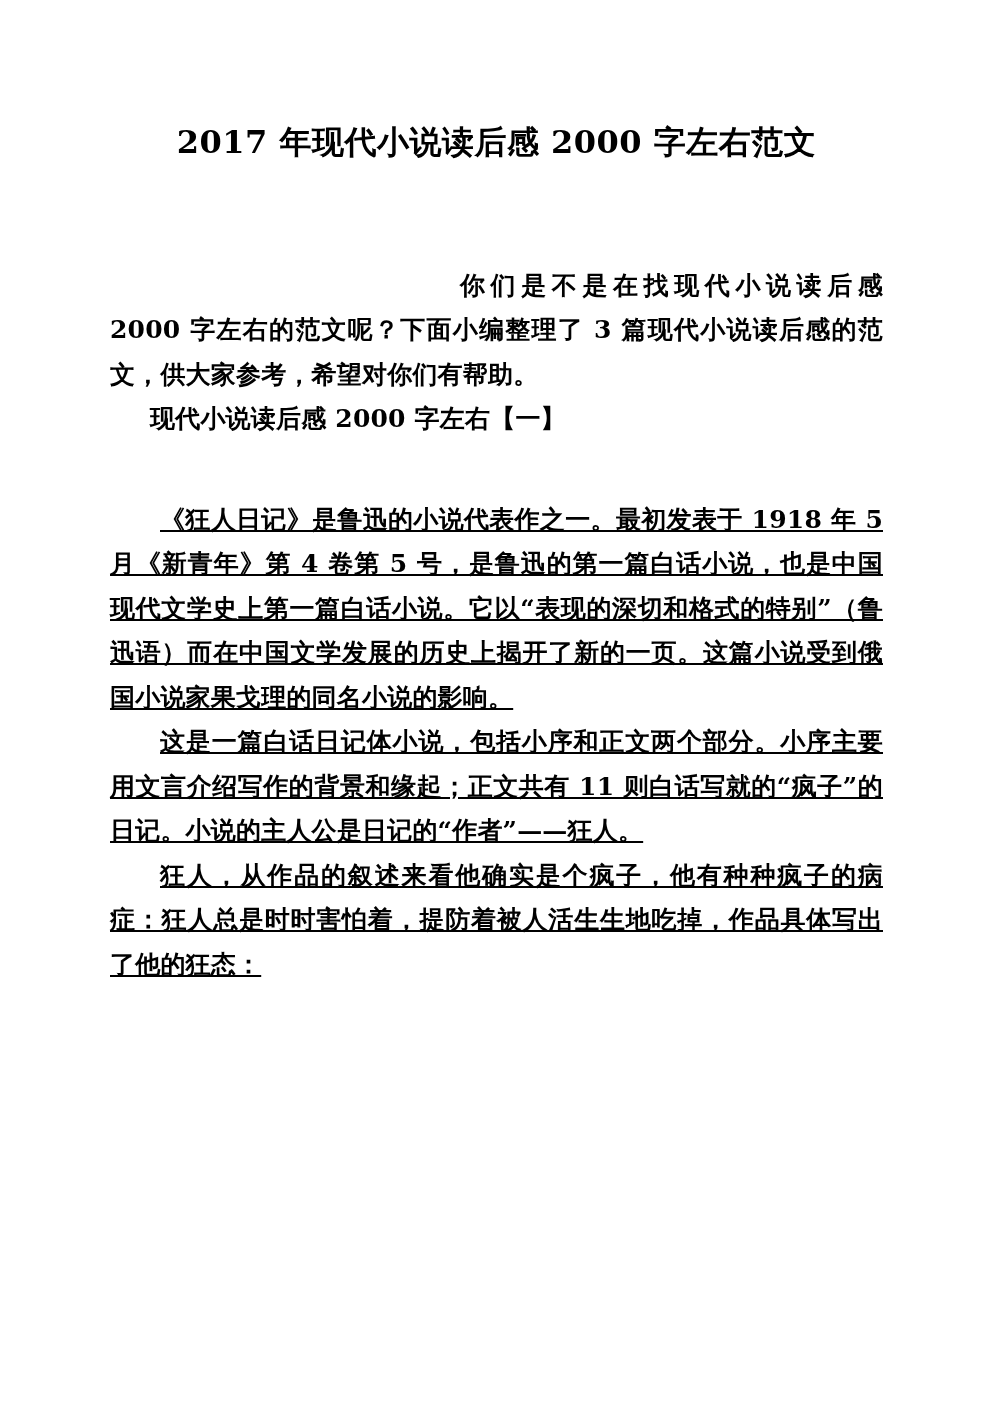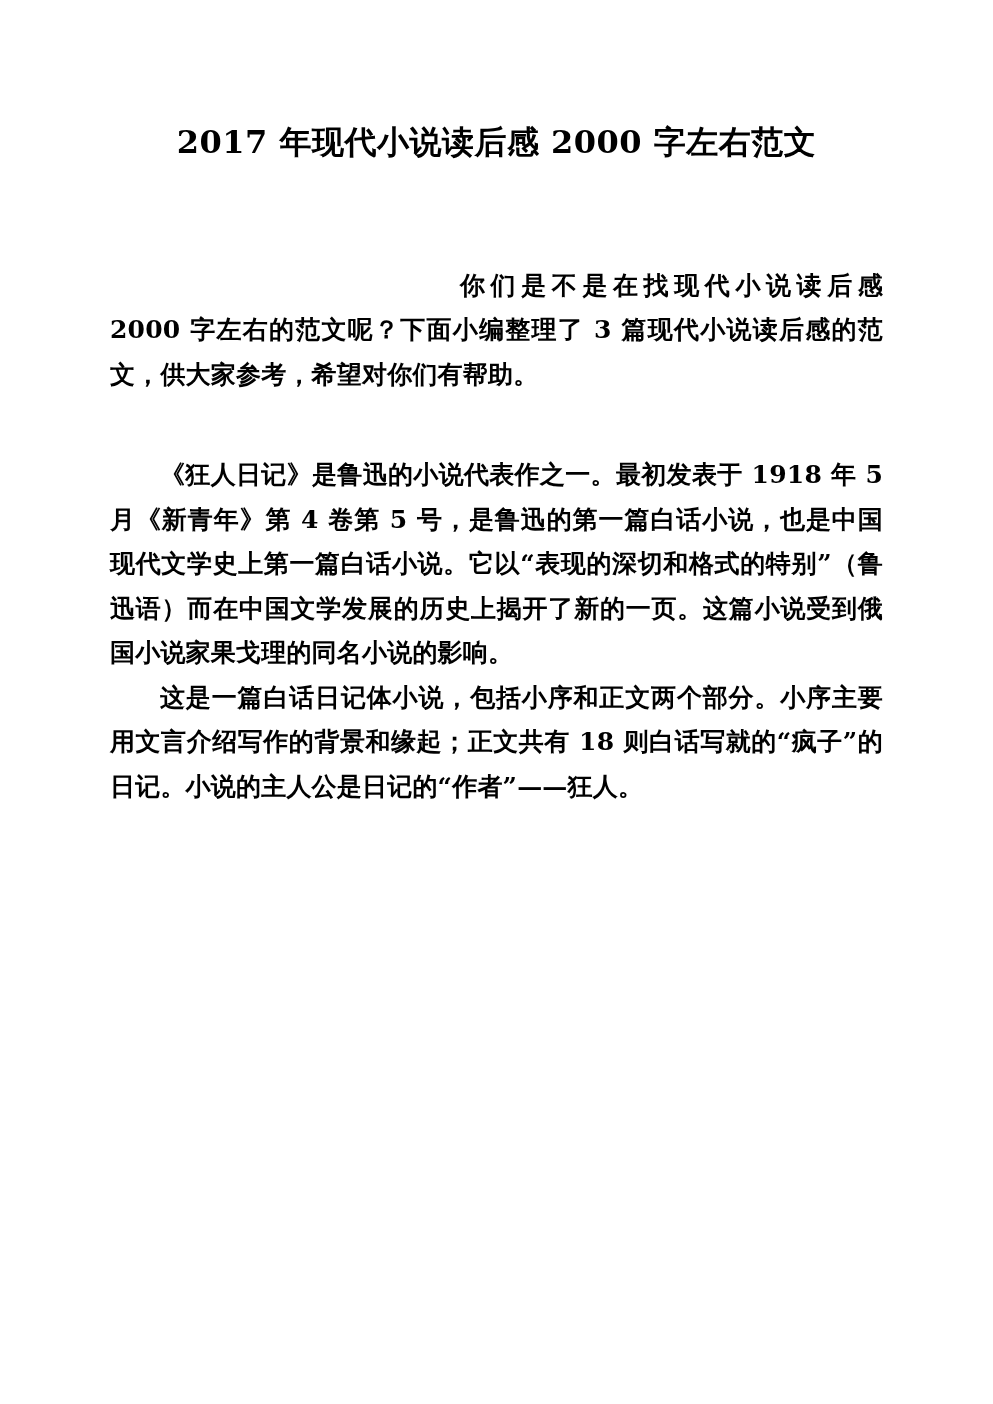--- a/index.html
+++ b/index.html
@@ -39,41 +39,44 @@
     text-align: justify;
     text-justify: inter-ideograph;
     margin: 0;
     letter-spacing: 0.2px;
   }
   .indent-big {
     text-indent: 350px;
   }
   .indent-2 {
     text-indent: 2em;
+    text-decoration: underline;
   }
   .indent-1 {
     text-indent: 1.6em;
   }
   .gap-md {
     height: 56px;
   }
 </style>
 </head>
 <body>
 
 <div class="page">
 
   <h1 class="doc-title">2017 年现代小说读后感 2000 字左右范文</h1>
 
   <div class="spacer-after-title"></div>
 
   <p class="para indent-big">你们是不是在找现代小说读后感 2000 字左右的范文呢？下面小编整理了 3 篇现代小说读后感的范文，供大家参考，希望对你们有帮助。</p>
 
+  <p class="para indent-1">现代小说读后感 2000 字左右【一】</p>
 
   <div class="gap-md"></div>
 
   <p class="para indent-2">《狂人日记》是鲁迅的小说代表作之一。最初发表于 1918 年 5 月《新青年》第 4 卷第 5 号，是鲁迅的第一篇白话小说，也是中国现代文学史上第一篇白话小说。它以“表现的深切和格式的特别”（鲁迅语）而在中国文学发展的历史上揭开了新的一页。这篇小说受到俄国小说家果戈理的同名小说的影响。</p>
 
-  <p class="para indent-2">这是一篇白话日记体小说，包括小序和正文两个部分。小序主要用文言介绍写作的背景和缘起；正文共有 18 则白话写就的“疯子”的日记。小说的主人公是日记的“作者”——狂人。</p>
+  <p class="para indent-2">这是一篇白话日记体小说，包括小序和正文两个部分。小序主要用文言介绍写作的背景和缘起；正文共有 11 则白话写就的“疯子”的日记。小说的主人公是日记的“作者”——狂人。</p>
 
+  <p class="para indent-2">狂人，从作品的叙述来看他确实是个疯子，他有种种疯子的病症：狂人总是时时害怕着，提防着被人活生生地吃掉，作品具体写出了他的狂态：</p>
 
 
 </div>
 
 </body></html>

